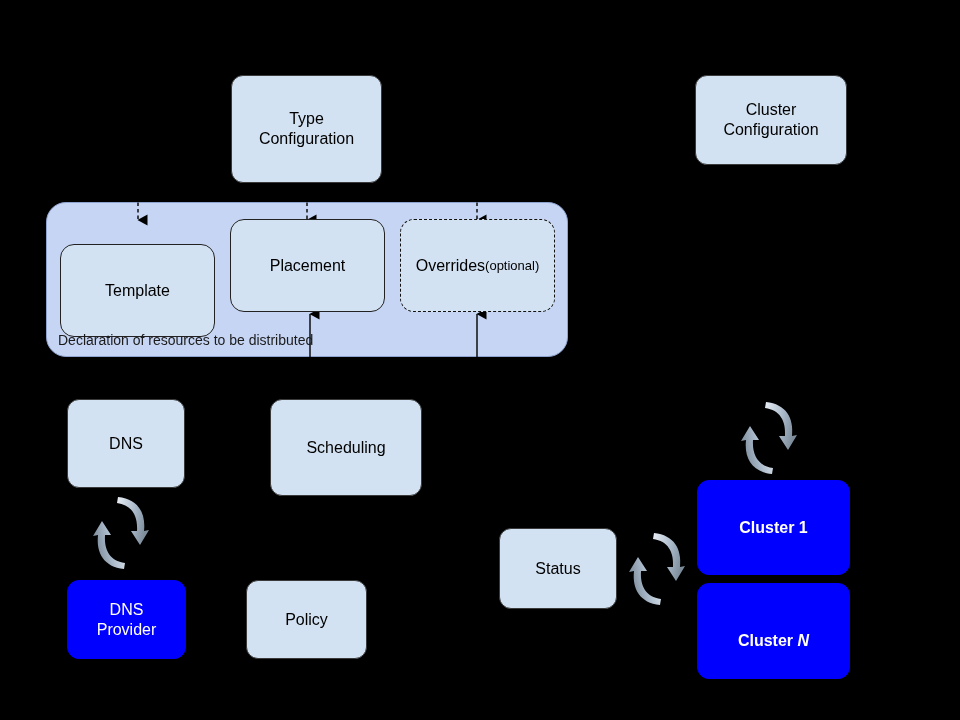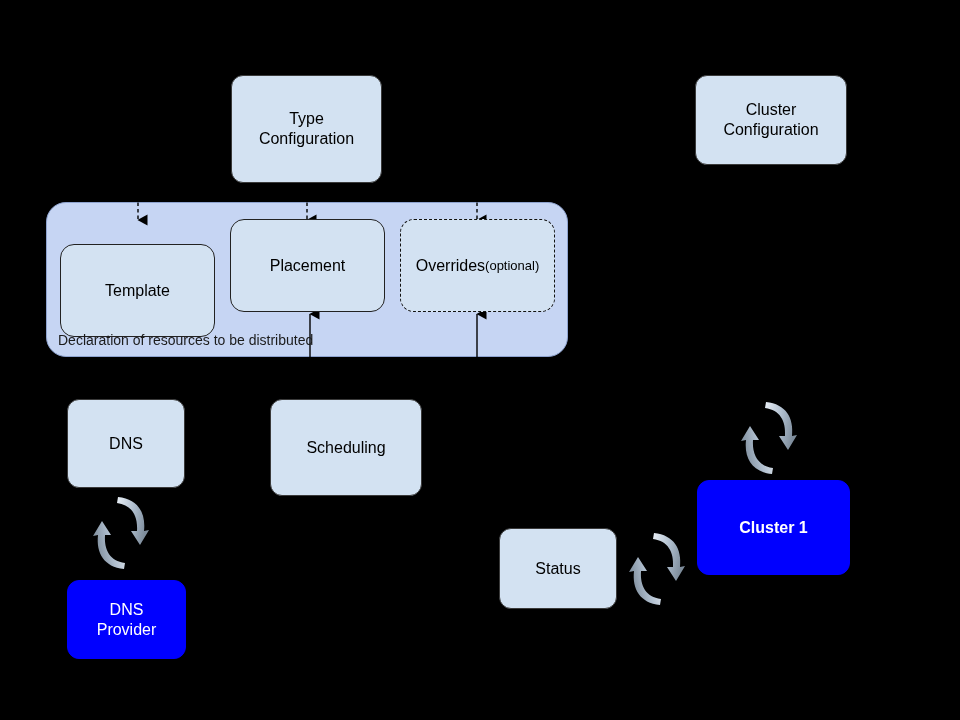--- a/index.html
+++ b/index.html
@@ -186,33 +186,41 @@
 
   <div class="node node-blue" style="left:67px; top:580px; width:119px; height:79px;">
     <span>DNS
 Provider</span>
   </div>
 
   <div class="node node-light" style="left:231px; top:399px; width:152px; height:97px;margin-left:39px;">
     <span>Scheduling</span>
   </div>
 
+  <div class="node node-light" style="left:246px; top:580px; width:121px; height:79px;">
+    <span>Policy</span>
+  </div>
 
 
   <div class="sync-icon" style="left:736px; top:396px;">
     <svg width="66" height="84" viewBox="0 0 66 84">
       <path d="M30,6 C50,8 58,22 56,40 L61,39 L52,54 L43,40 L49,40 C50,25 44,14 29,12 Z" fill="url(#sg1)"></path>
       <path d="M36,78 C16,76 8,62 10,44 L5,45 L14,30 L23,44 L17,44 C16,59 22,70 37,72 Z" fill="url(#sg2)"></path>
     </svg>
   </div>
 
   <div class="node node-blue bold" style="left:697px; top:480px; width:153px; height:95px;">
     <span>Cluster 1</span>
   </div>
 
+  <div class="node node-blue bold" style="left:697px; top:583px; width:153px; height:96px;">
+    <span>
+      <span>Cluster </span><span style="font-style:italic;">N</span>
+    </span>
+  </div>
 
   <div class="node node-light" style="left:499px; top:528px; width:118px; height:81px;">
     <span>Status</span>
   </div>
 
   <div class="sync-icon" style="left:624px; top:527px;">
     <svg width="66" height="84" viewBox="0 0 66 84">
       <path d="M30,6 C50,8 58,22 56,40 L61,39 L52,54 L43,40 L49,40 C50,25 44,14 29,12 Z" fill="url(#sg1)"></path>
       <path d="M36,78 C16,76 8,62 10,44 L5,45 L14,30 L23,44 L17,44 C16,59 22,70 37,72 Z" fill="url(#sg2)"></path>
     </svg>

